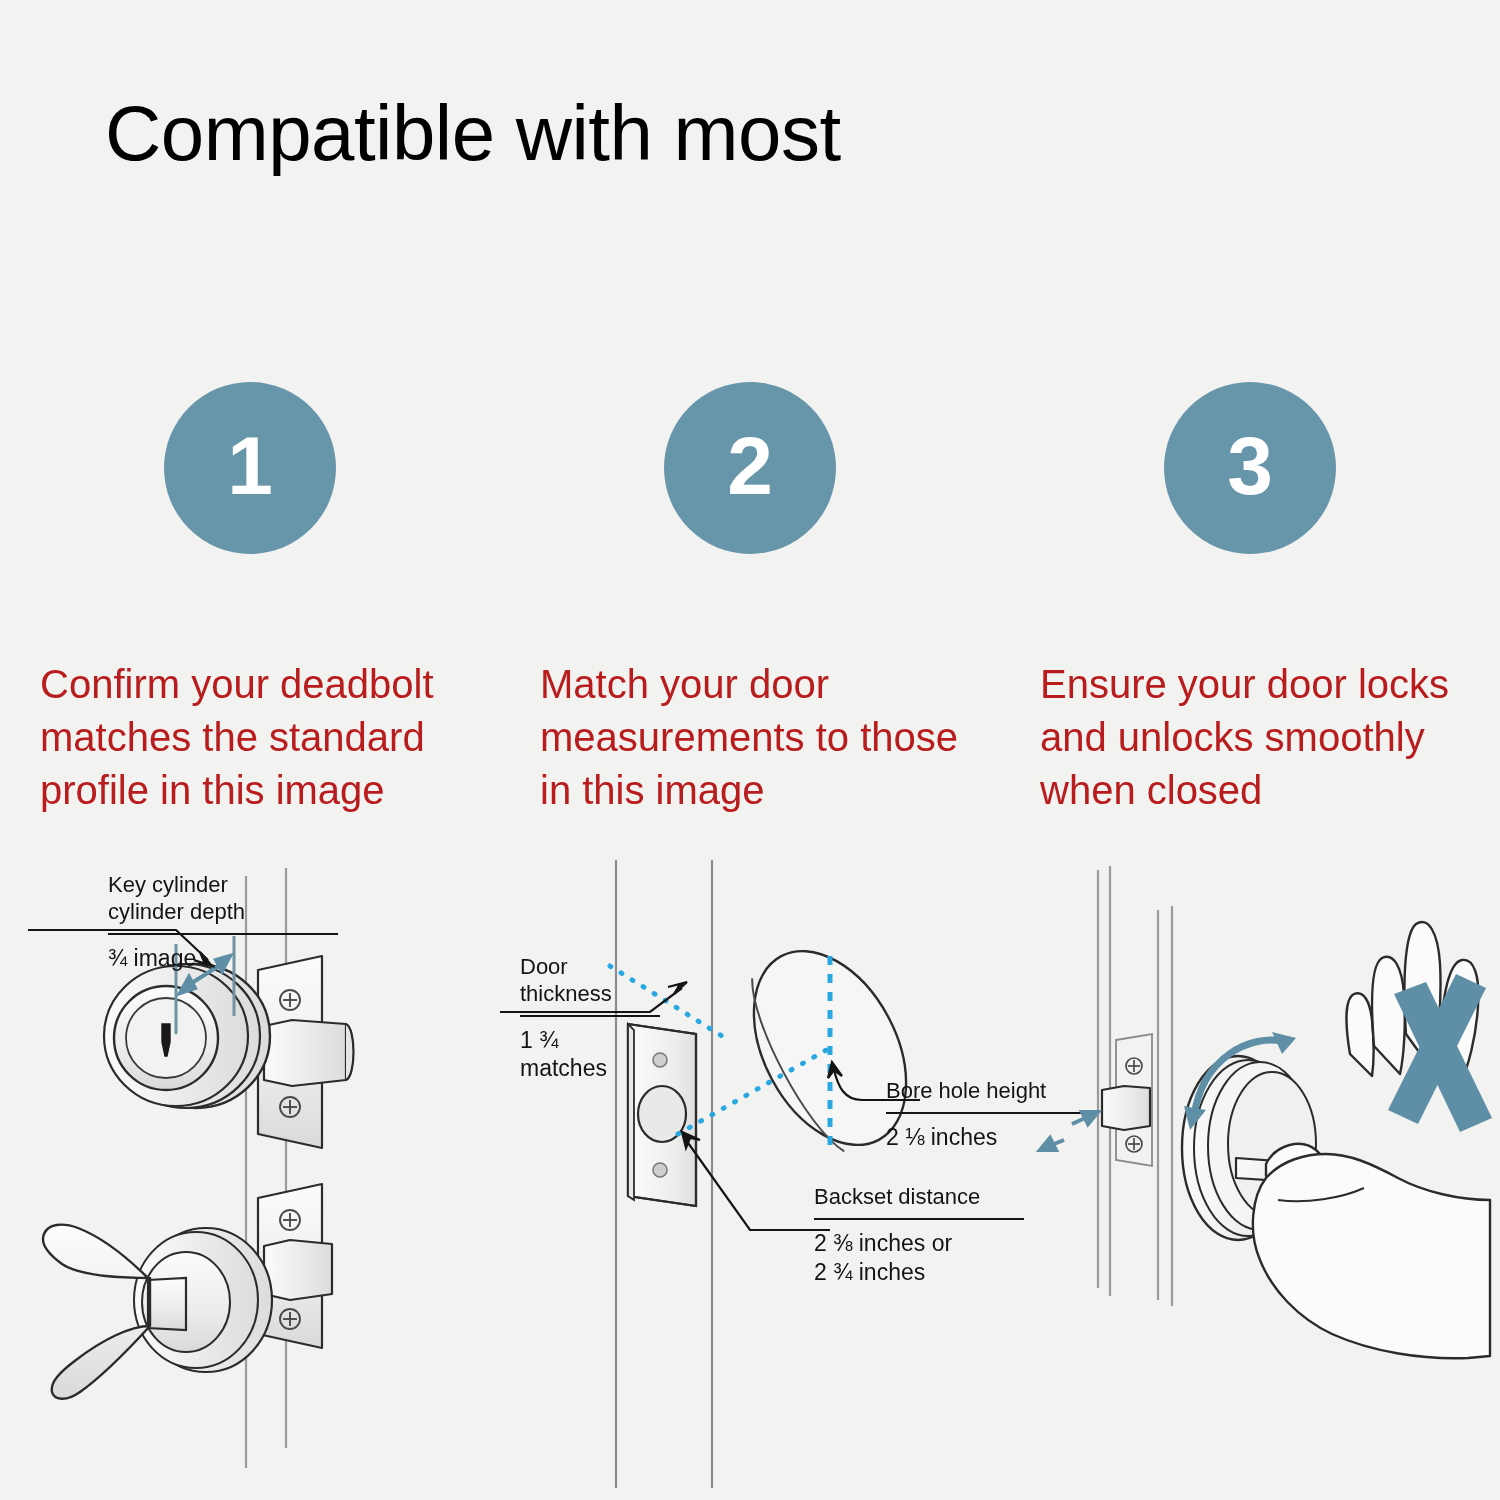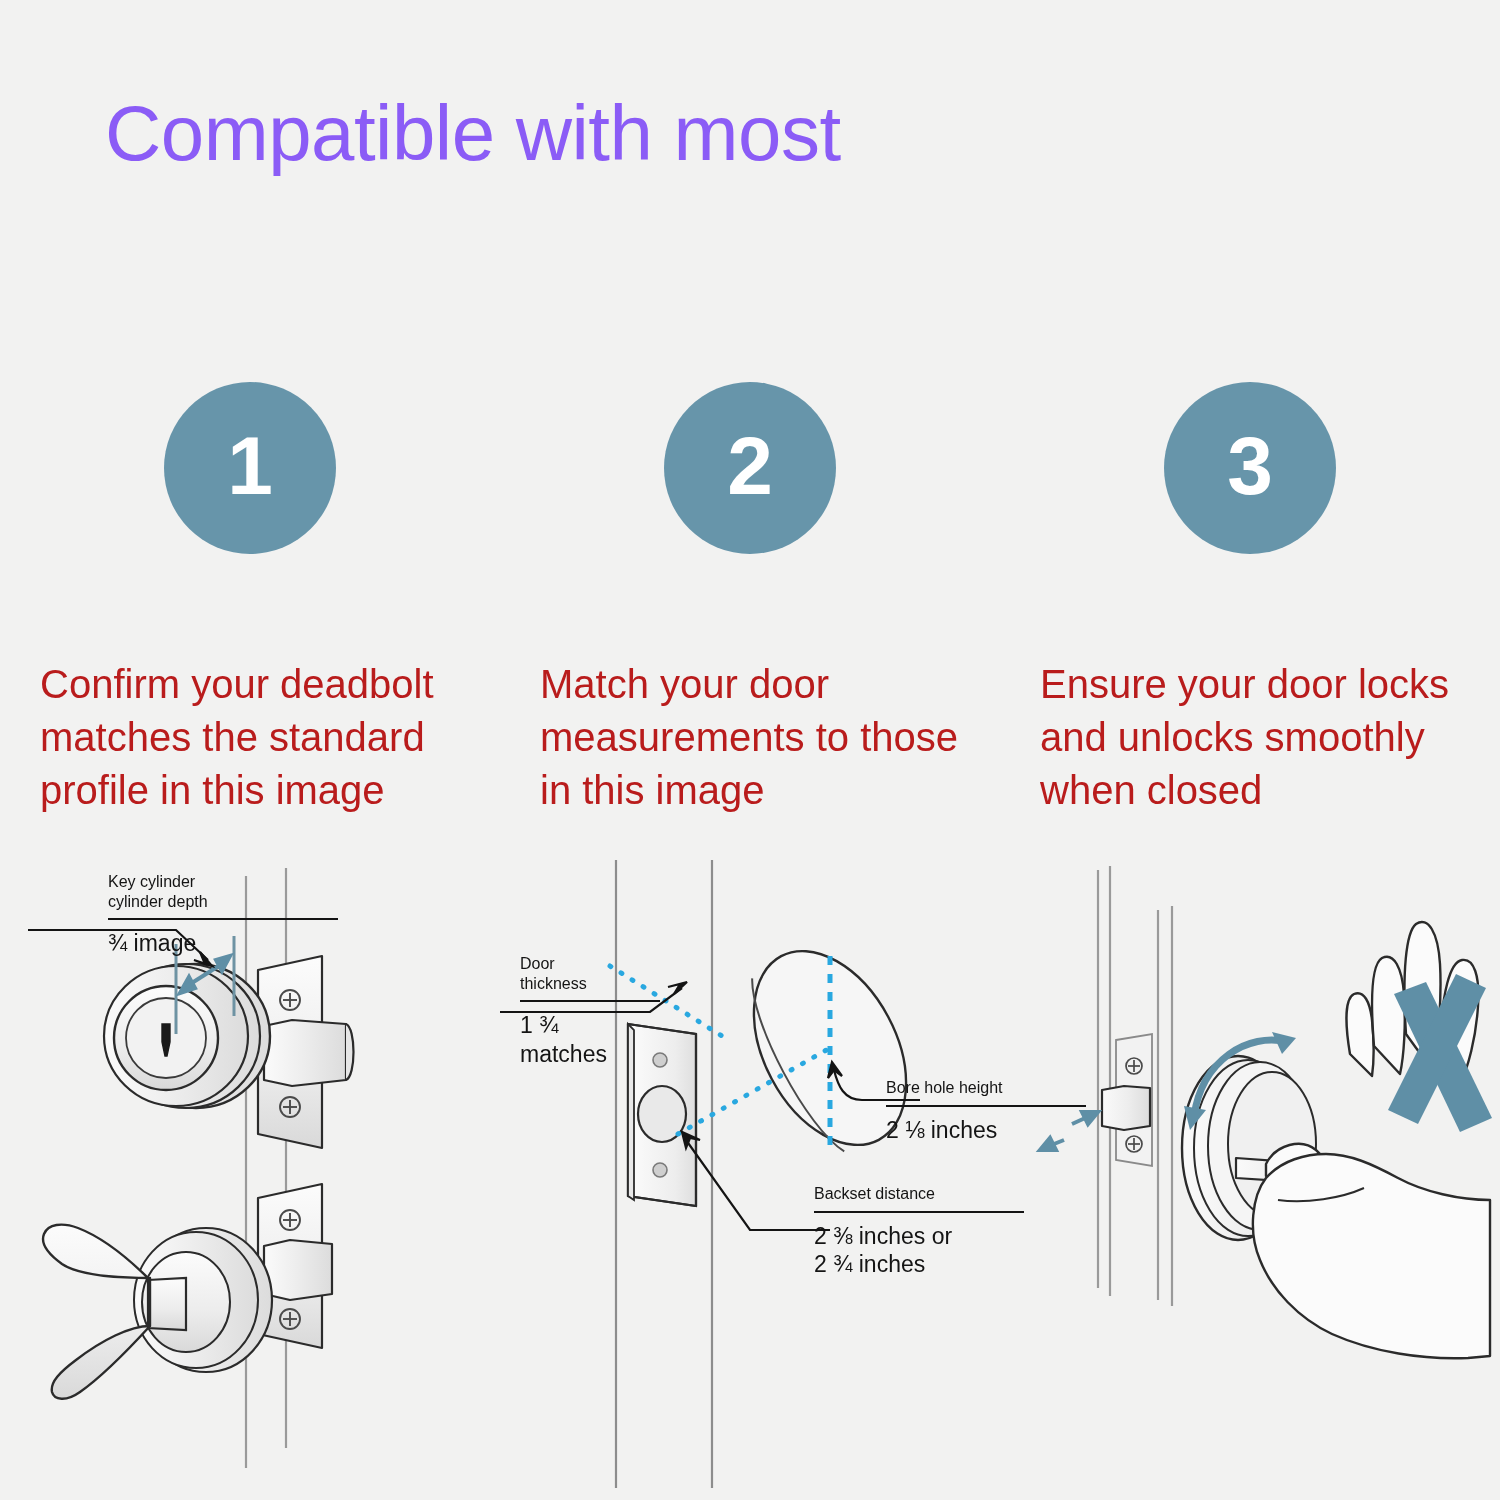--- a/index.html
+++ b/index.html
@@ -19,21 +19,21 @@
   
   .title {
     position: absolute;
     left: 105px;
     top: 78px;
     width: 1380px;
     font-size: 78px;
     line-height: 1.42;
     font-weight: 400;
     letter-spacing: -0.5px;
-    color: #8b5cf6;
+    color: #000000;
   }
   .title-line { display: block; white-space: nowrap; }
 
   
   .steps {
     position: absolute;
     left: 0;
     top: 382px;
     width: 1500px;
     display: flex;
@@ -93,21 +93,21 @@
     font-size: 23px;
     line-height: 1.2;
     color: #141414;
   }
   .anno .rule {
     height: 2px;
     background: #141414;
     margin: 7px 0 9px 0;
   }
   .anno .val { font-size: 23px; line-height: 1.25; }
-  .anno .lbl { font-size: 16px; line-height: 1.22; }
+  .anno .lbl { font-size: 22px; line-height: 1.22; }
 </style>
 </head>
 <body>
 
 <div class="title">
   <span class="title-line">Compatible with most</span>
 </div>
 
 <div class="steps">
 

